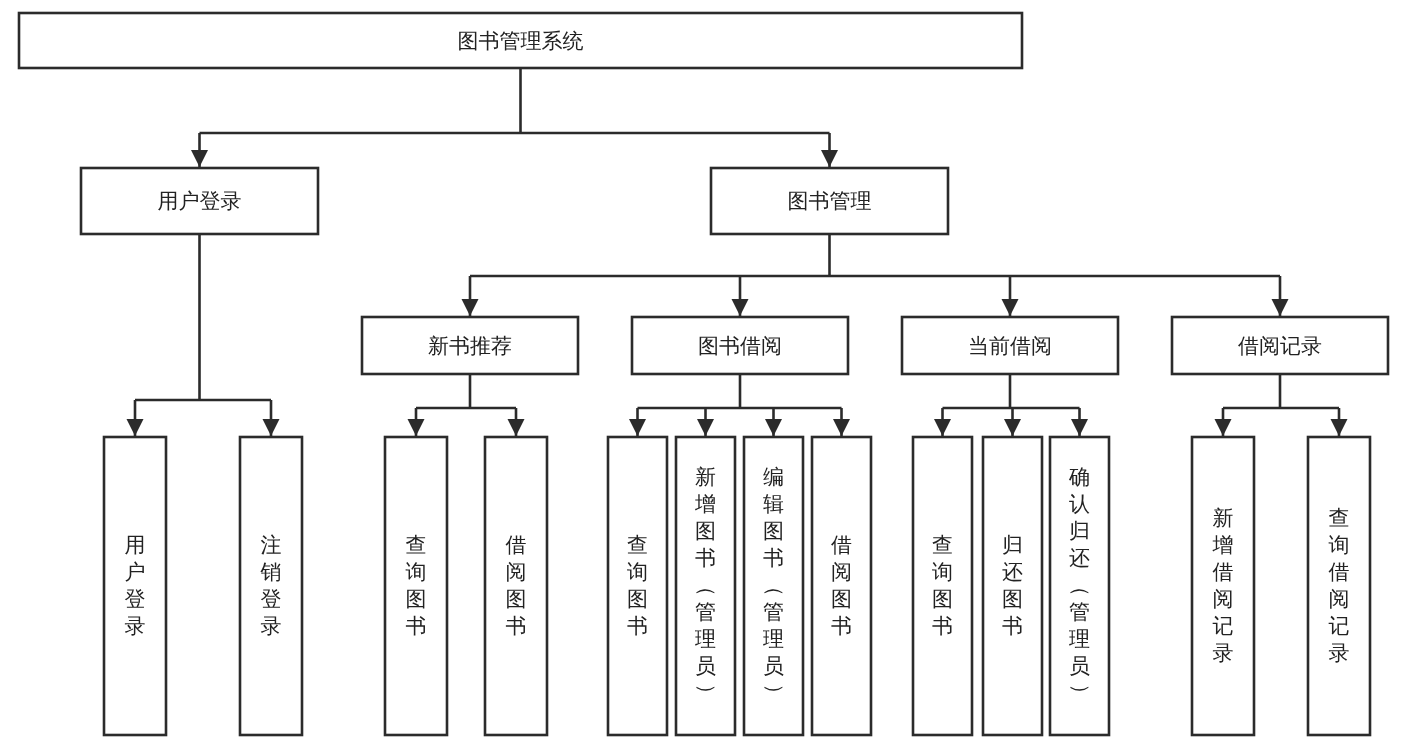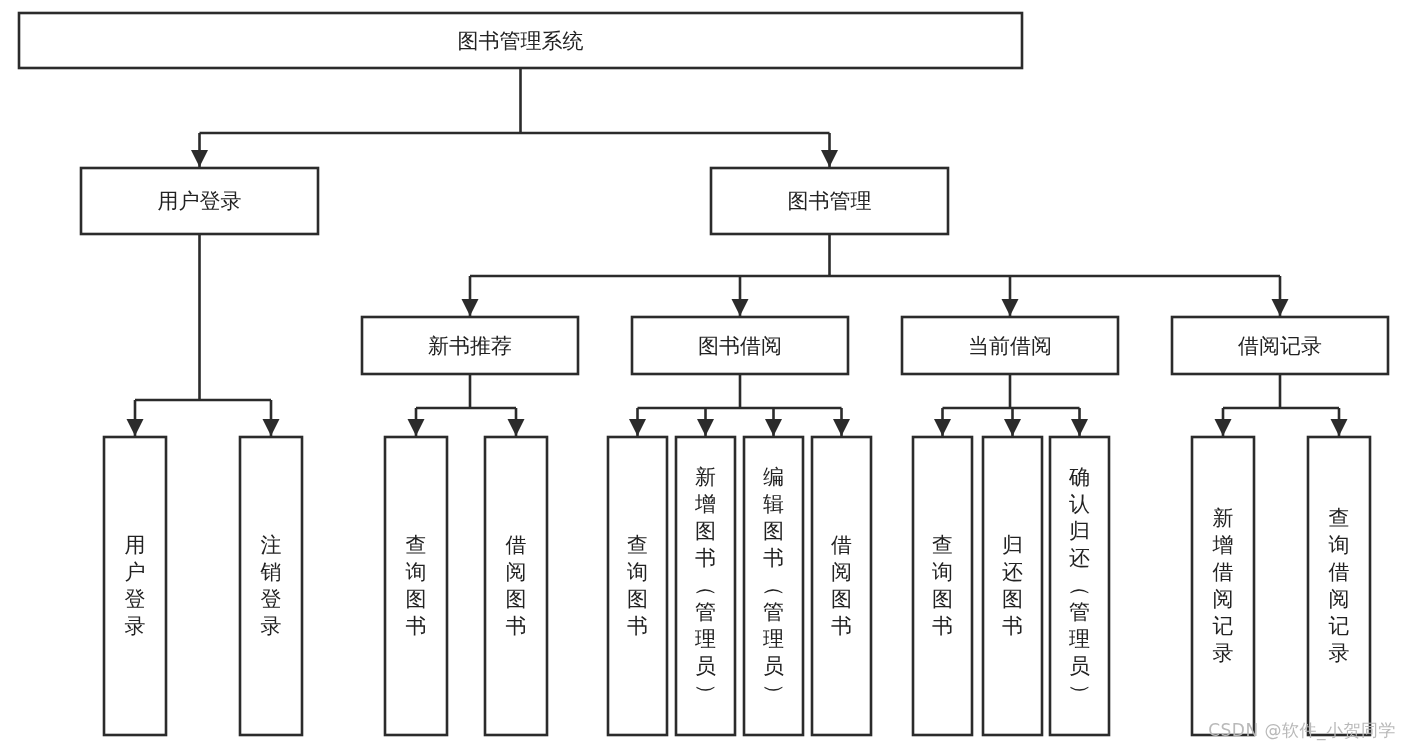--- a/index.html
+++ b/index.html
@@ -289,15 +289,14 @@
             <text x="1339" y="545.5" class="node-label-v" dominant-baseline="middle">询</text>
             <text x="1339" y="572.5" class="node-label-v" dominant-baseline="middle">借</text>
             <text x="1339" y="599.5" class="node-label-v" dominant-baseline="middle">阅</text>
             <text x="1339" y="626.5" class="node-label-v" dominant-baseline="middle">记</text>
             <text x="1339" y="653.5" class="node-label-v" dominant-baseline="middle">录</text>
           </g>
         </g>
       </g>
   </svg>
 
-  <div class="watermark">CSDN @软件_小贺同学</div>
 
 </div>
 
 </body></html>

